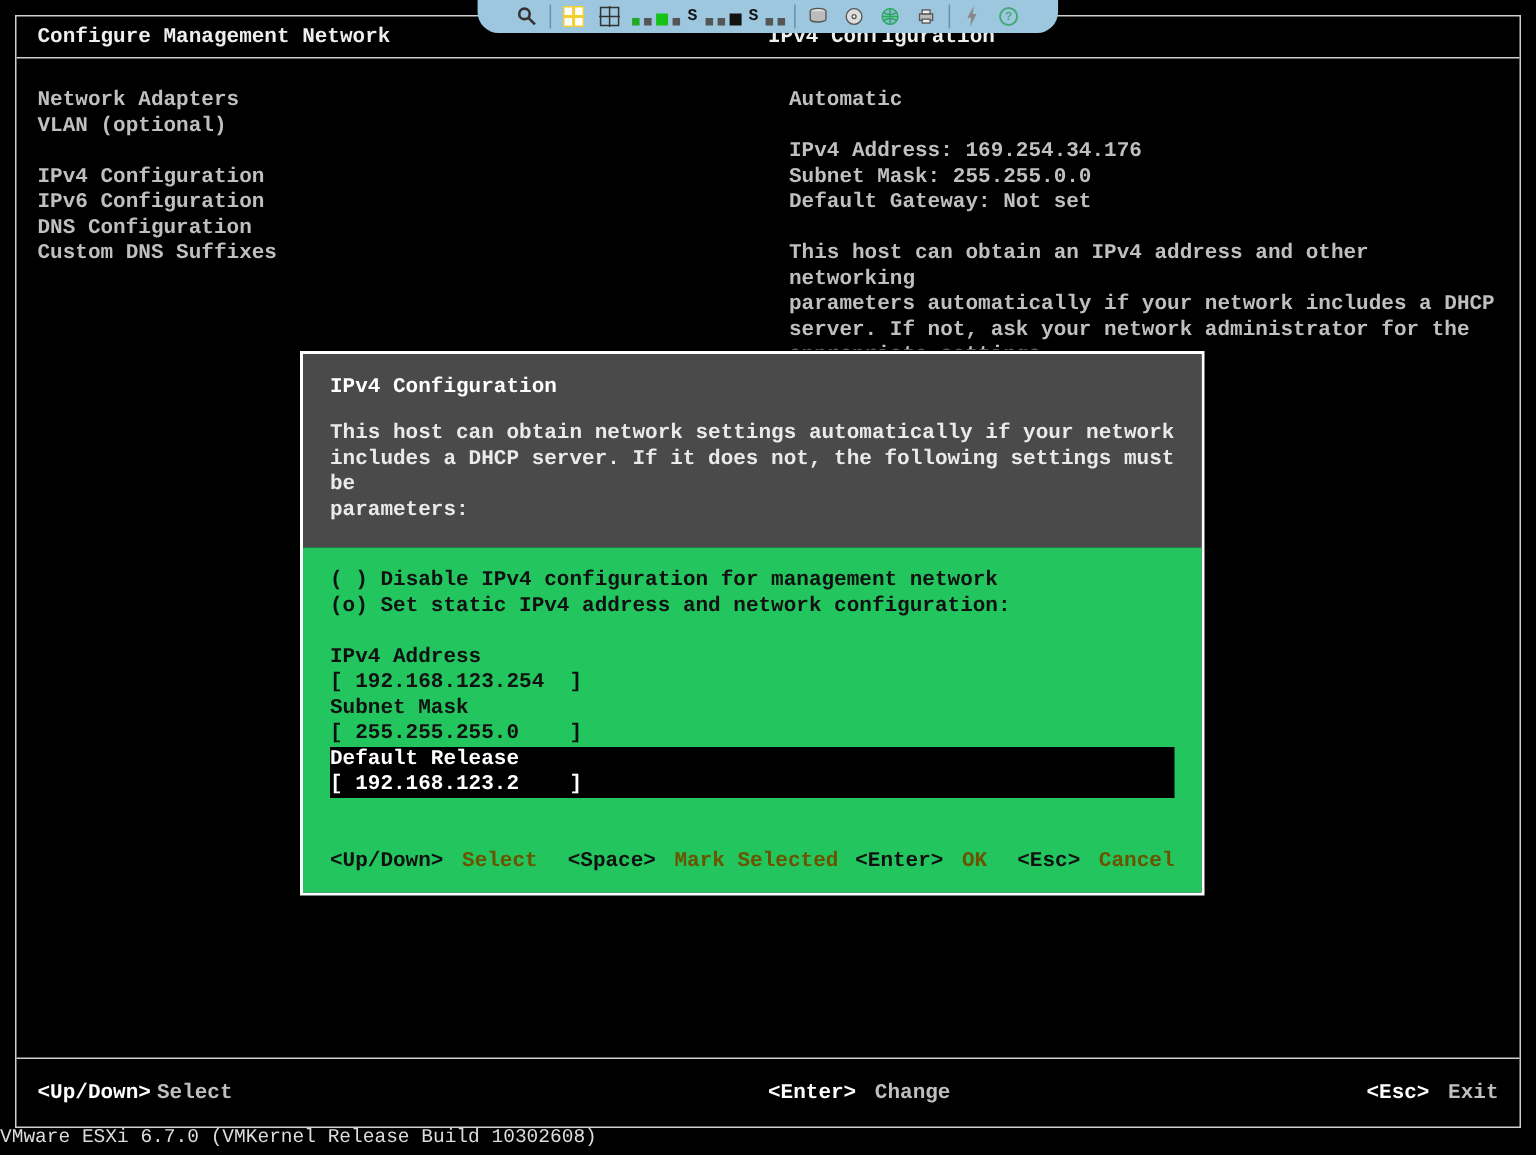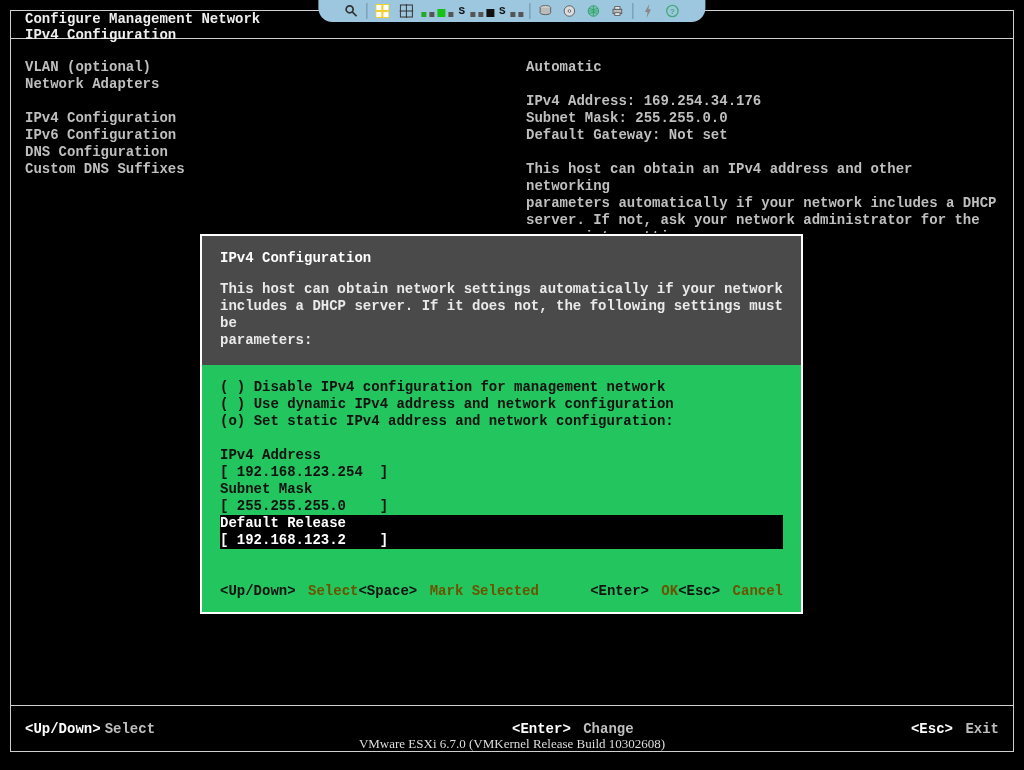--- a/index.html
+++ b/index.html
@@ -35,24 +35,23 @@
   .toolbar .dot.sm { width:5px; height:5px; }
   .screen {
     position: absolute;
     left: 10px; top: 10px; right: 10px; bottom: 18px;
     border: 1px solid #cfcfcf;
     background: #000;
   }
   .titlebar {
     height: 28px;
     border-bottom: 1px solid #cfcfcf;
-    display: flex; align-items: flex-start;
+    display: flex; align-items: center;
     color: #eee;
     padding: 0 14px;
-    flex-direction: column;
   }
   .titlebar .left { flex: 0 0 50%; }
   .titlebar .right { flex: 0 0 50%; }
   .body {
     position: absolute;
     top: 28px; left: 0; right: 0; bottom: 46px;
     display: flex;
     color: #bfbfbf;
   }
   .col-left, .col-right {
@@ -106,33 +105,31 @@
     background: #000;
     color: #fff;
   }
   .field-row .flabel { white-space: pre; }
   .field-row .fval   { white-space: pre; font-family: "Courier New", monospace; }
   .modal-actions {
     display: flex;
     justify-content: space-between;
     margin-top: 34px;
   }
-  .modal-actions .grp { display: flex; }
+  .modal-actions .grp { display: flex; gap: 20px; }
   .ak { color: #111; font-weight: bold; }
   .av { color: #6b5400; margin-left: 4px; }
 
   .bottom-status {
     position: absolute;
-    left: 0; right: 0; bottom: 16px;
+    left: 0; right: 0; bottom: 2px;
     height: 18px;
-    text-align: center;
     color: #ddd;
     font-size: 13px;
     font-weight: normal;
-    font-family: Liberation Serif, serif;
   }
 </style>
 </head>
 <body>
 
 <div class="toolbar">
   <span class="ti">
     <svg width="14" height="14" viewBox="0 0 16 16">
         <circle cx="6" cy="6" r="4" fill="none" stroke="#333" stroke-width="2"></circle>
         <line x1="9" y1="9" x2="14" y2="14" stroke="#333" stroke-width="2"></line>
@@ -209,22 +206,22 @@
 </div>
 
 <div class="screen">
   <div class="titlebar">
     <div class="left">Configure Management Network</div>
     <div class="right">IPv4 Configuration</div>
   </div>
 
   <div class="body">
     <div class="col-left">
+      <div>Network Adapters</div>
       <div>VLAN (optional)</div>
-      <div>Network Adapters</div>
       <div class="section-gap"></div>
       <div>IPv4 Configuration</div>
       <div>IPv6 Configuration</div>
       <div>DNS Configuration</div>
       <div>Custom DNS Suffixes</div>
     </div>
 
     <div class="col-right">
       <div>Automatic</div>
       <div class="section-gap"></div>
@@ -266,23 +263,20 @@
 <div class="modal">
   <div class="modal-top">
     <div class="modal-title">IPv4 Configuration</div>
     <div>This host can obtain network settings automatically if your network</div>
     <div>includes a DHCP server. If it does not, the following settings must be</div>
     <div>parameters:</div>
   </div>
   <div class="modal-body">
     <div>
       <span>( )</span> <span>Disable IPv4 configuration for management network</span>
-    </div>
-    <div>
-      <span>( )</span> <span>Use dynamic IPv4 address and network configuration</span>
     </div>
     <div>
       <span>(o)</span> <span>Set static IPv4 address and network configuration:</span>
     </div>
 
     <div style="height:17px"></div>
 
     <div class="field-row">
       <span class="flabel">IPv4 Address</span>
       <span class="fval">[ 192.168.123.254  ]</span>

